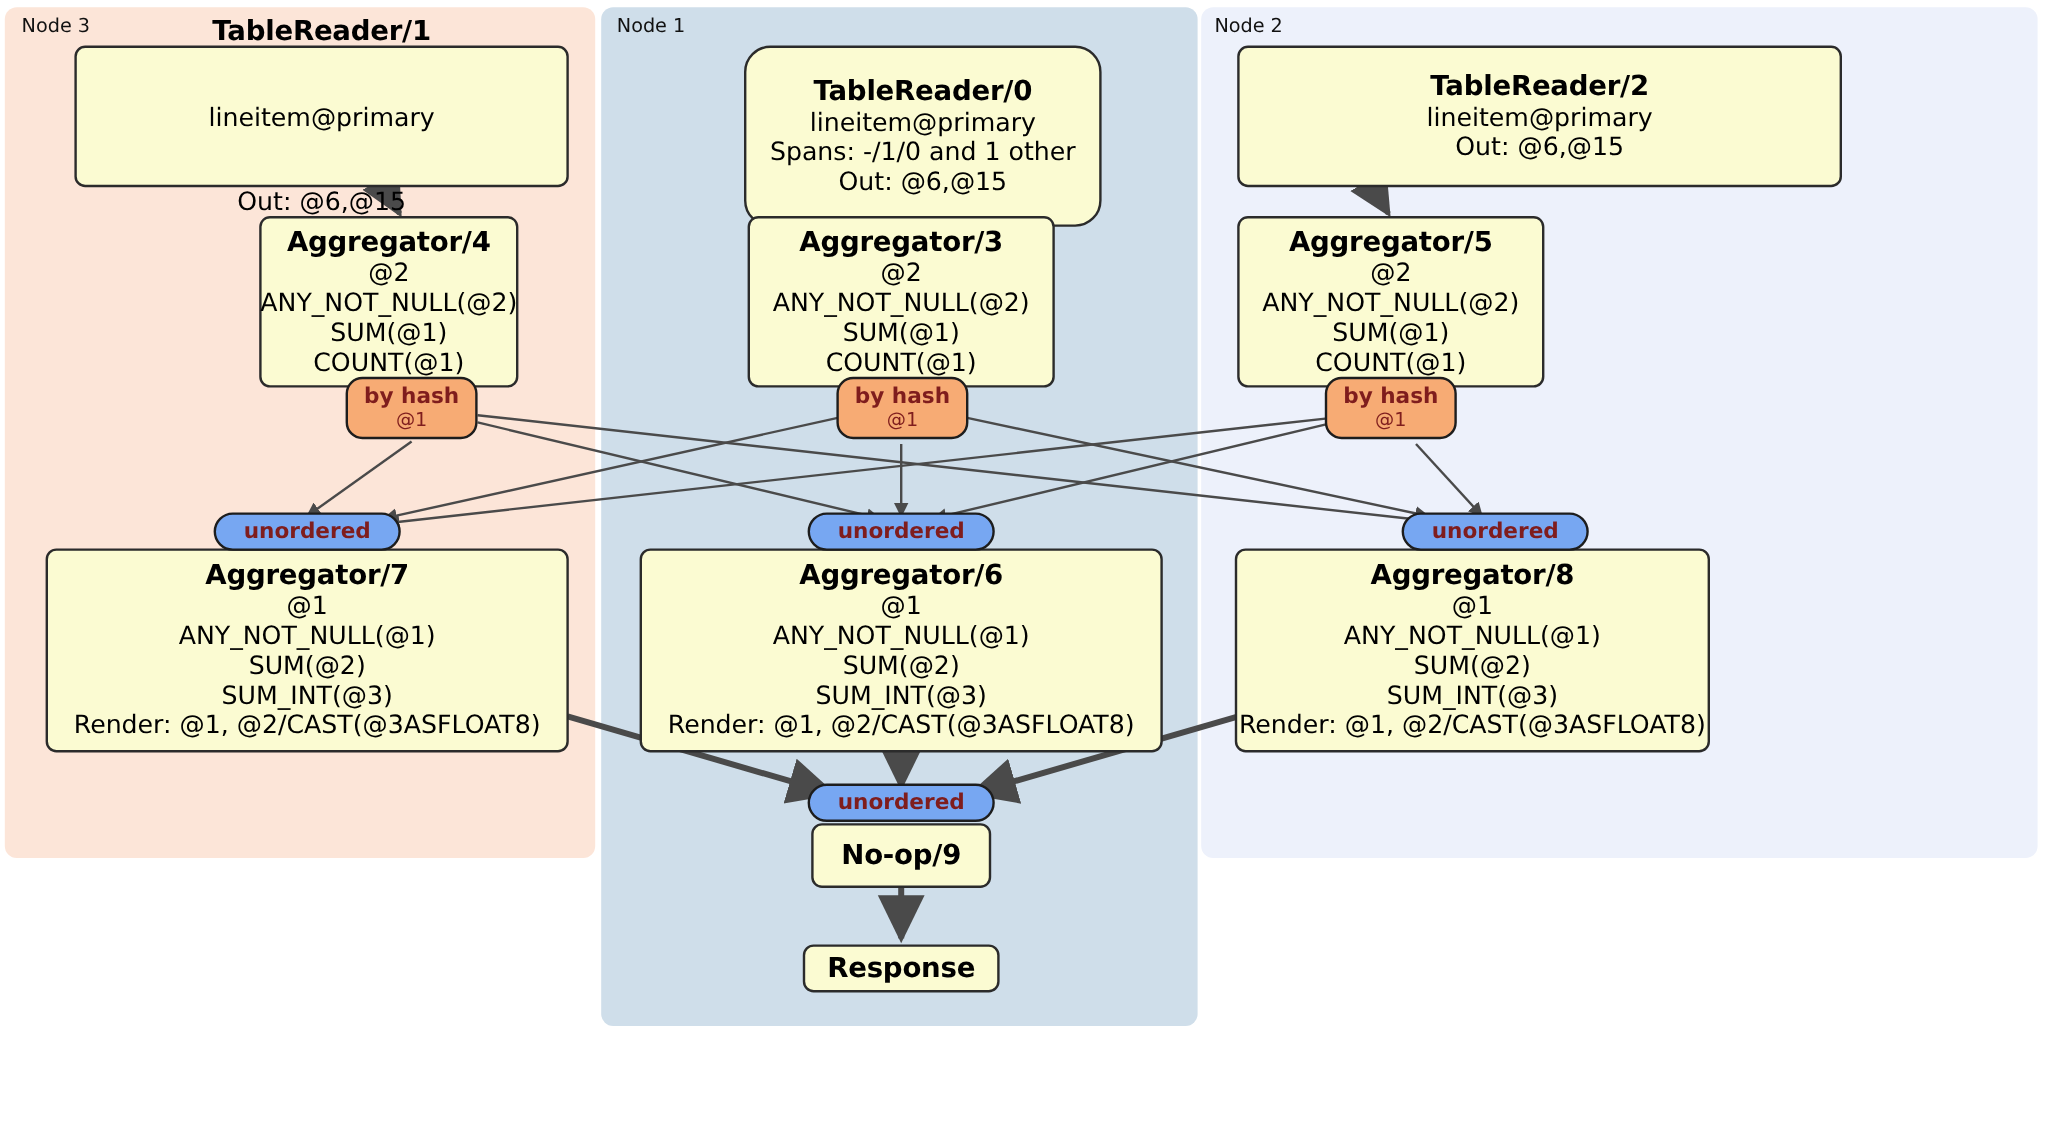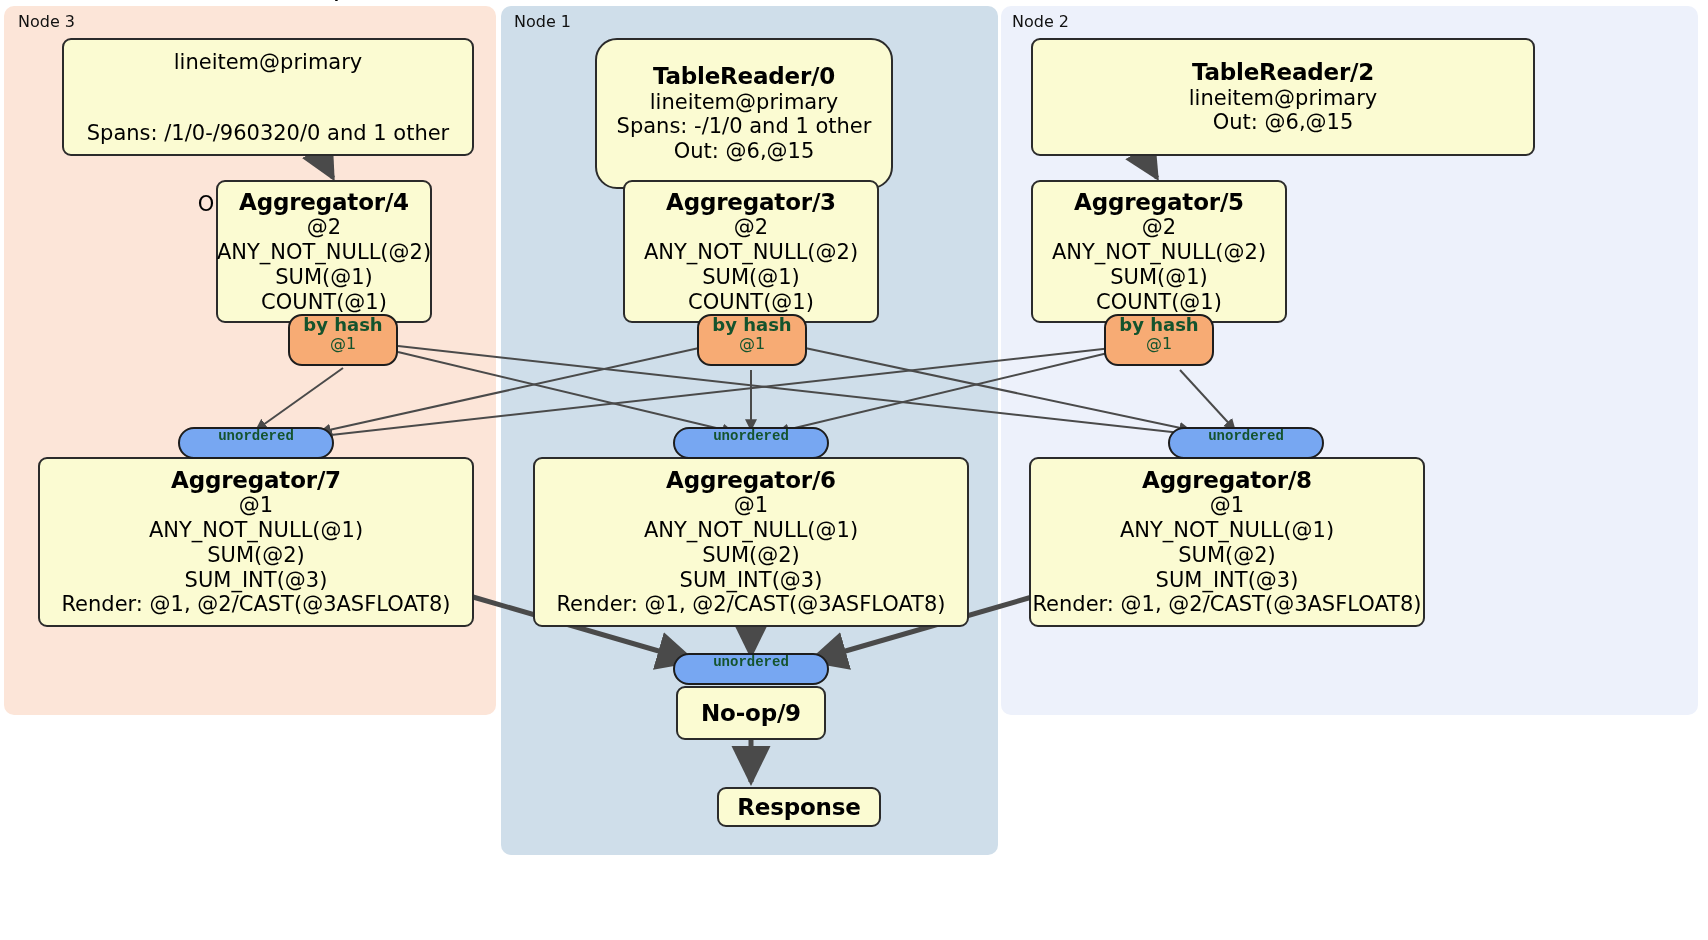--- a/index.html
+++ b/index.html
@@ -7,27 +7,27 @@
   #stage{position:relative;width:1708px;height:940px;overflow:hidden;background:#fff;}
   #wire{position:absolute;left:0;top:0;width:1708px;height:940px;}
   .panel{position:absolute;border-radius:10px;}
   .panel-label{position:absolute;font-size:16px;color:#111;white-space:nowrap;}
   .node{position:absolute;background:#fbfbd2;border:2.5px solid #2b2b2b;border-radius:9px;
         box-sizing:border-box;display:flex;flex-direction:column;align-items:center;
         justify-content:center;text-align:center;color:#000;}
   .node .ttl{font-weight:bold;font-size:23px;line-height:1.16;letter-spacing:-0.2px;}
   .node .ln{font-size:21px;line-height:1.18;white-space:nowrap;}
   .pill{position:absolute;border:2.5px solid #1d1d1d;border-radius:16px;box-sizing:border-box;
-        display:flex;flex-direction:column;align-items:center;justify-content:flex-start;
-        text-align:center;color:#14532d;}
+        display:flex;flex-direction:column;align-items:center;justify-content:center;
+        text-align:center;color:#7f1d1d;}
   .pill.hash{background:#f7ab74;border-radius:14px;}
   .pill.unord{background:#77a7f2;border-radius:17px;}
   .pill .pt{font-weight:bold;font-size:18px;line-height:1.05;}
   .pill .ps{font-size:16px;line-height:1.1;}
-  .pill.unord .pt{font-size:14px;font-family:Liberation Mono, monospace;}
+  .pill.unord .pt{font-size:18px;}
 </style>
 </head>
 <body>
 
 <div id="stage">
 
   <div class="panel" style="left:4px;top:6px;width:492px;height:709px;background:#fce5d8;"></div>
   <div class="panel" style="left:501px;top:6px;width:497px;height:849px;background:#cfdeea;"></div>
   <div class="panel" style="left:1001px;top:6px;width:697px;height:709px;background:#edf1fb;"></div>
 
@@ -66,25 +66,24 @@
       <path d="M751,626 L751,655" stroke-width="5" marker-end="url(#ah)"></path>
       <path d="M1032,597 L811,661" stroke-width="5" marker-end="url(#ah)"></path>
 
       <path d="M751,722 L751,782" stroke-width="5" marker-end="url(#ah)"></path>
     </g>
   </svg>
 
   <div class="node" style="left:62px;top:38px;width:412px;height:118px;gap:46px;">
     <div class="ttl">TableReader/1</div>
     <div class="ln">lineitem@primary</div>
-    <div class="ln">Spans: /1/0-/960320/0 and 1 other</div>
     <div class="ln">Out: @6,@15</div>
   </div>
 
-  <div class="node" style="left:595px;top:38px;width:298px;height:151px;border-radius:22px;">
+  <div class="node" style="left:620px;top:38px;width:298px;height:151px;border-radius:22px;">
     <div class="ttl">TableReader/0</div>
     <div class="ln">lineitem@primary</div>
     <div class="ln">Spans: -/1/0 and 1 other</div>
     <div class="ln">Out: @6,@15</div>
   </div>
 
   <div class="node" style="left:1031px;top:38px;width:504px;height:118px;">
     <div class="ttl">TableReader/2</div>
     <div class="ln">lineitem@primary</div>
     <div class="ln">Out: @6,@15</div>
@@ -138,21 +137,21 @@
     <div class="ln">ANY_NOT_NULL(@1)</div>
     <div class="ln">SUM(@2)</div>
     <div class="ln">SUM_INT(@3)</div>
     <div class="ln">Render: @1, @2/CAST(@3ASFLOAT8)</div>
   </div>
 
   <div class="node" style="left:676px;top:686px;width:150px;height:54px;">
     <div class="ttl">No-op/9</div>
   </div>
 
-  <div class="node" style="left:669px;top:787px;width:164px;height:40px;margin-left:48px;">
+  <div class="node" style="left:669px;top:787px;width:164px;height:40px;">
     <div class="ttl">Response</div>
   </div>
 
   <div class="pill hash" style="left:288px;top:314px;width:110px;height:52px;">
     <div class="pt">by hash</div>
     <div class="ps">@1</div>
   </div>
 
   <div class="pill hash" style="left:697px;top:314px;width:110px;height:52px;">
     <div class="pt">by hash</div>

